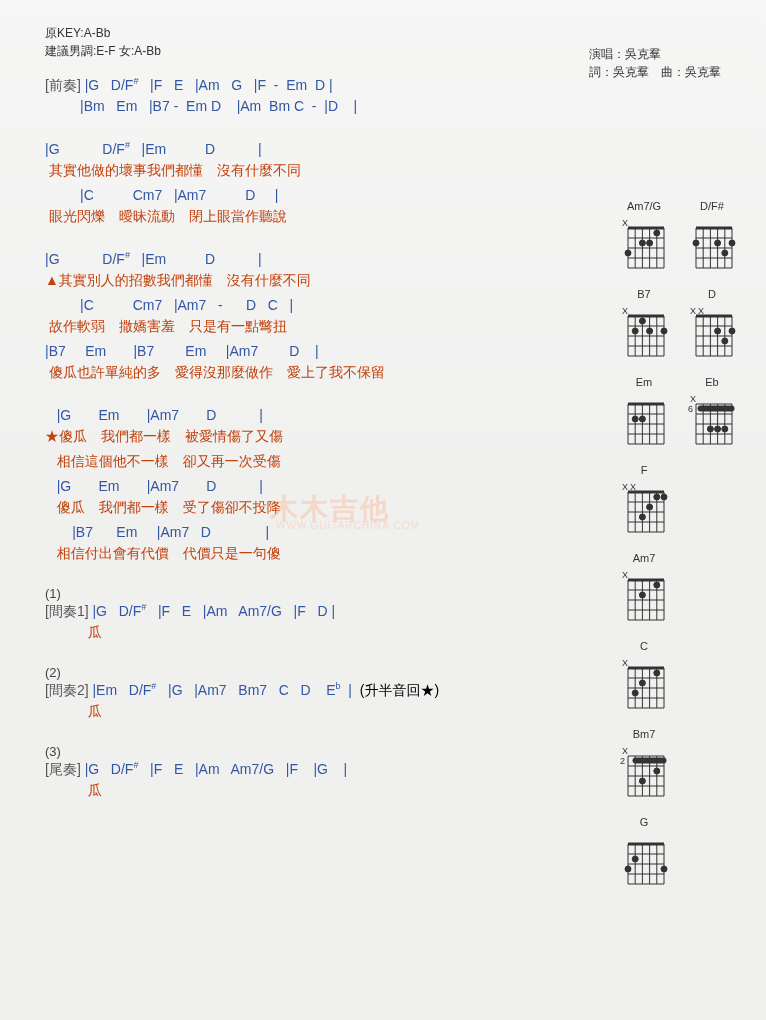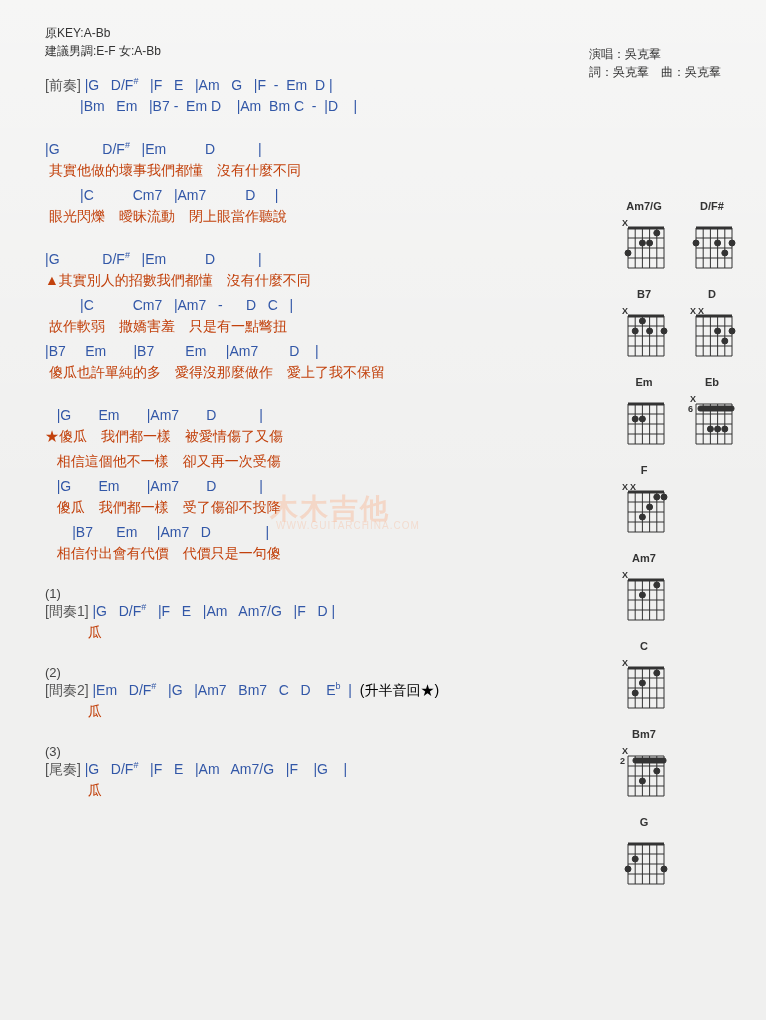--- a/index.html
+++ b/index.html
@@ -110,21 +110,21 @@
   .diagram-row {
     display: flex;
     gap: 20px;
   }
   .chord-diagram {
     display: flex;
     flex-direction: column;
     align-items: center;
     font-size: 11px;
     color: #333;
-    font-weight: 700;
+    font-weight: 400;
   }
   .chord-diagram svg {
     margin-top: 2px;
   }
   .note-text {
     color: #000000;
     font-size: 14px;
   }
 </style>
 </head>

